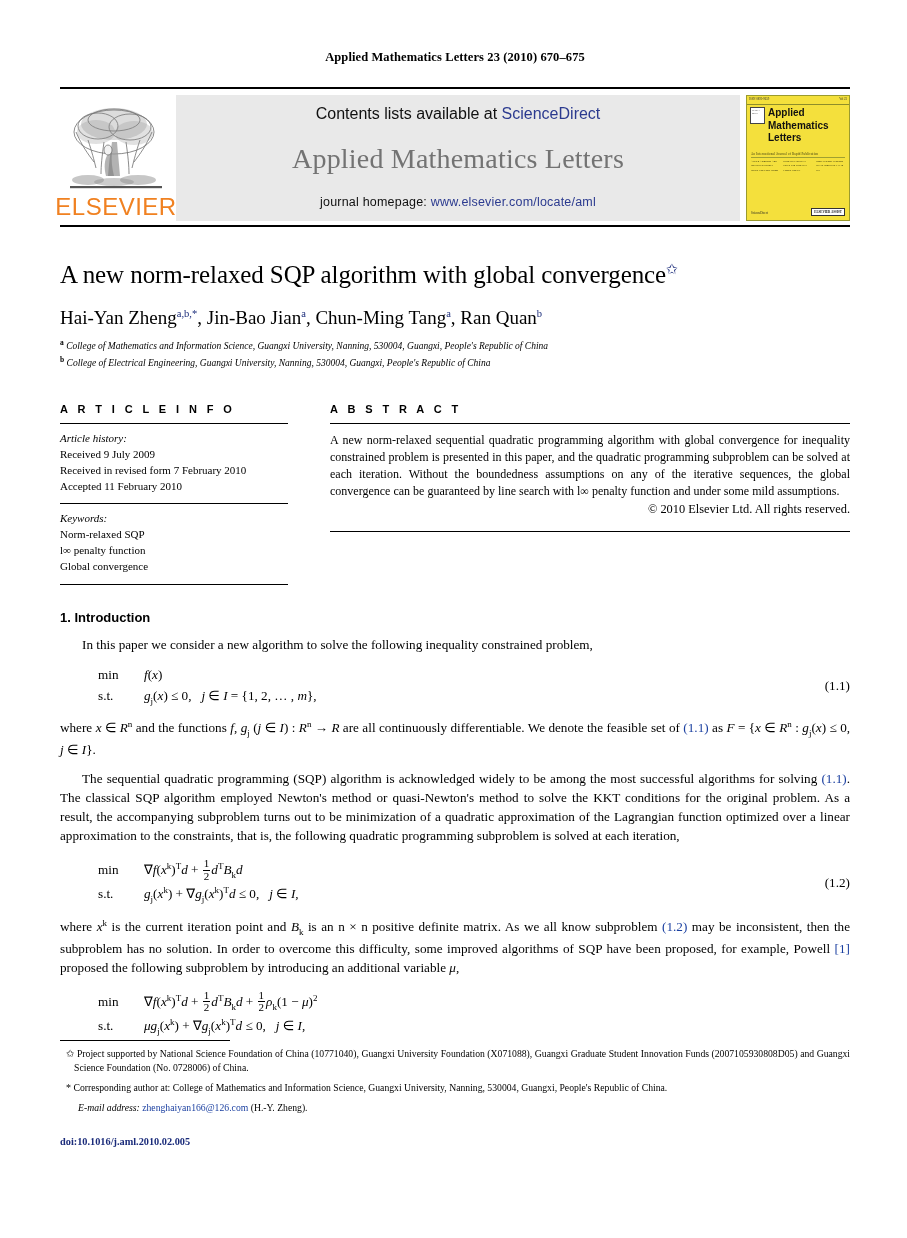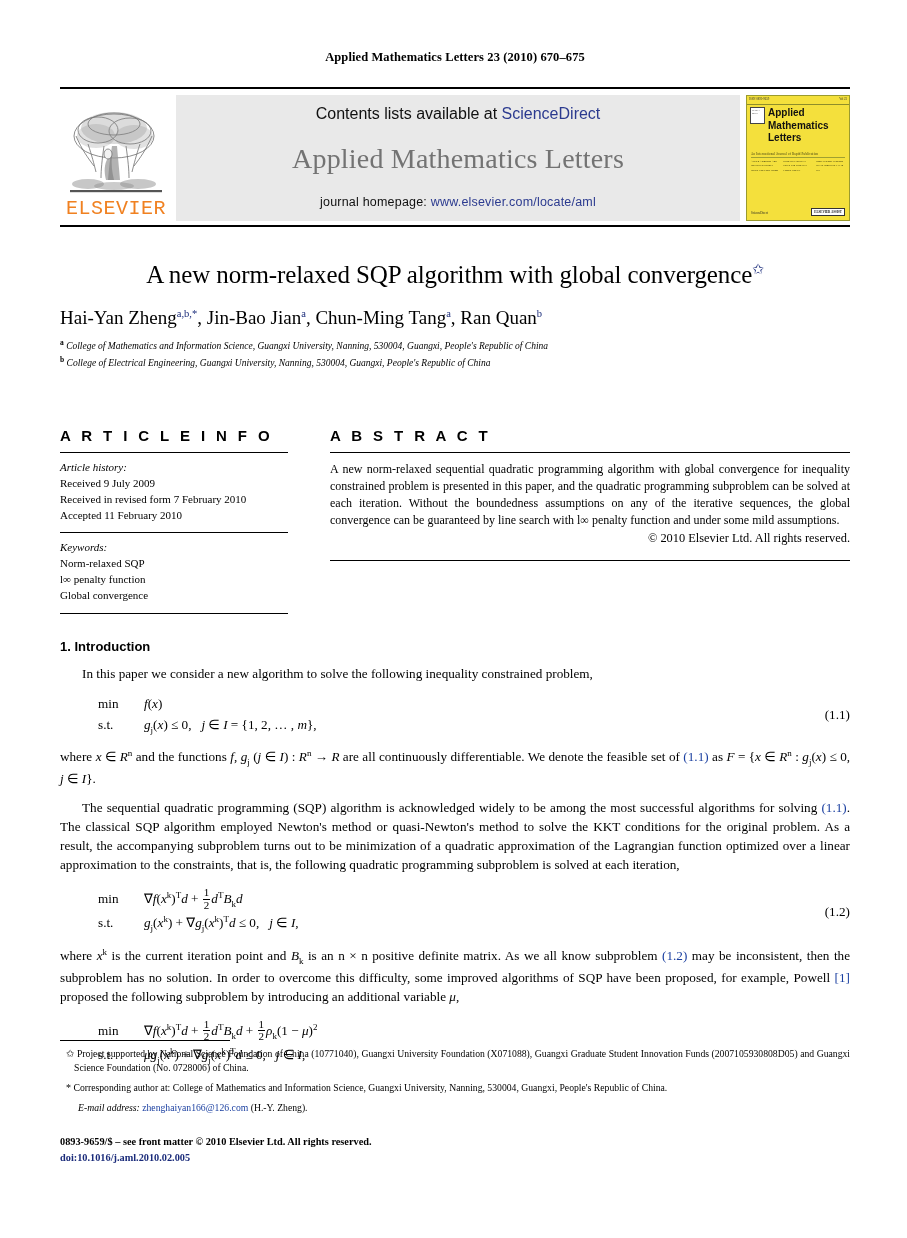--- a/index.html
+++ b/index.html
@@ -55,22 +55,22 @@
     width: 112px;
     flex: 0 0 112px;
     display: flex;
     flex-direction: column;
     justify-content: flex-end;
     align-items: center;
     padding-bottom: 2px;
   }
   .tree-svg { display:block; }
   .elsevier-word {
-    font-family: Liberation Mono, monospace;
-    font-size: 20px;
+    font-family: Liberation Sans, sans-serif;
+    font-size: 24px;
     letter-spacing: 0.5px;
     color: #F08121;
     line-height: 1;
     margin-top: 1px;
     font-weight: normal;
   }
   .journal-band {
     flex: 1 1 auto;
     background: #e9e9e9;
     display: flex;
@@ -202,21 +202,20 @@
   }
 
   
   .title {
     font-size: 25px;
     font-weight: normal;
     font-family: "Liberation Serif", serif;
     margin-top: 34px;
     line-height: 1.15;
     letter-spacing: -0.1px;
-    text-align: center;
   }
   .title .star { font-size: 14px; vertical-align: super; color:#1a2b7a; }
   .authors {
     font-size: 19px;
     margin-top: 16px;
     font-family: "Liberation Serif", serif;
     line-height: 1.2;
   }
   .authors sup {
     font-size: 10.5px;
@@ -241,23 +240,22 @@
   .col-info {
     width: 228px;
     flex: 0 0 228px;
   }
   .col-gap { flex: 0 0 42px; }
   .col-abstract { flex: 1 1 auto; }
 
   .sec-head {
     font-family: "Liberation Sans", sans-serif;
     font-weight: bold;
-    font-size: 15px;
+    font-size: 11px;
     letter-spacing: 3.4px;
-    margin-top: 24px;
   }
   .rule-thin { border-bottom: 1.6px solid #000; margin-top: 7px; }
   .rule-top-info { margin-top: 8px; }
 
   .info-block {
     font-size: 11px;
     line-height: 1.45;
     margin-top: 7px;
     font-family: "Liberation Serif", serif;
   }
@@ -597,17 +595,16 @@
       <span class="mark">*</span>
       <span>Corresponding author at: College of Mathematics and Information Science, Guangxi University, Nanning, 530004, Guangxi, People's Republic of China.</span>
     </div>
     <div class="footnote fn-email">
       <span class="ital">E-mail address:</span>
       <span class="lnk">zhenghaiyan166@126.com</span>
       <span>(H.-Y. Zheng).</span>
     </div>
 
     <div class="colophon">
-      <div>0893-9659/$ – see front matter © 2010 Elsevier Ltd. All rights reserved.</div>
       <div class="doi">doi:10.1016/j.aml.2010.02.005</div>
     </div>
   </div>
 </div>
 
 </body></html>

